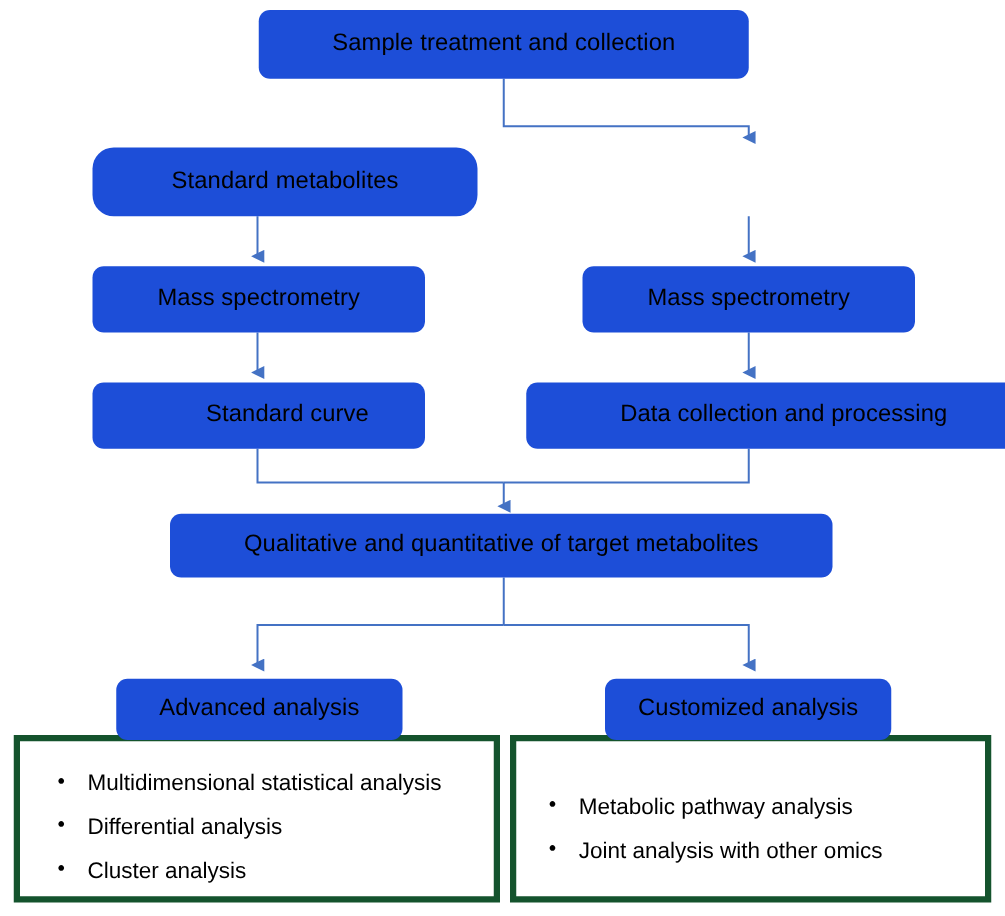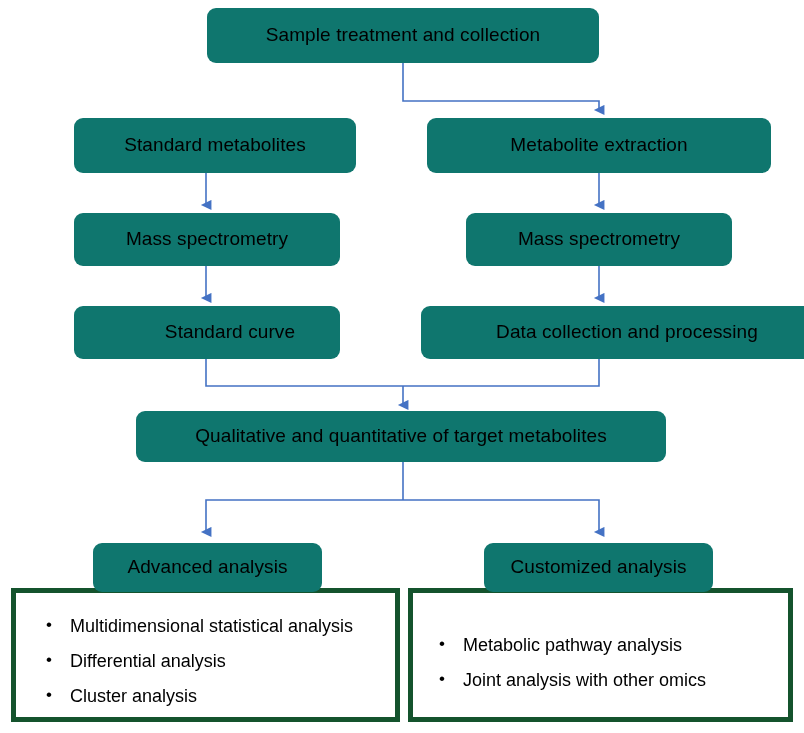--- a/index.html
+++ b/index.html
@@ -20,21 +20,21 @@
   #wires {
     position: absolute;
     left: 0;
     top: 0;
     width: 804px;
     height: 733px;
     pointer-events: none;
   }
   .node {
     position: absolute;
-    background: #0f766e;
+    background: #1d4ed8;
     border-radius: 9px;
     display: flex;
     align-items: center;
     justify-content: center;
     color: #000000;
     font-size: 19px;
     line-height: 1.1;
     letter-spacing: 0.1px;
     white-space: nowrap;
     box-sizing: border-box;
@@ -116,27 +116,24 @@
     <ul>
       <li>Metabolic pathway analysis</li>
       <li>Joint analysis with other omics</li>
     </ul>
   </div>
 
   <div class="node" style="left:207px; top:8px; width:392px; height:55px;">
     <span>Sample treatment and collection</span>
   </div>
 
-  <div class="node" style="left:74px; top:118px; width:282px; height:55px;">
+  <div class="node" style="left:74px; top:118px; width:308px; height:55px;border-radius:17px;">
     <span>Standard metabolites</span>
   </div>
 
-  <div class="node" style="left:427px; top:118px; width:344px; height:55px;">
-    <span>Metabolite extraction</span>
-  </div>
 
   <div class="node" style="left:74px; top:213px; width:266px; height:53px;">
     <span>Mass spectrometry</span>
   </div>
 
   <div class="node" style="left:466px; top:213px; width:266px; height:53px;">
     <span>Mass spectrometry</span>
   </div>
 
   <div class="node" style="left:74px; top:306px; width:266px; height:53px;padding-left:46px;">

